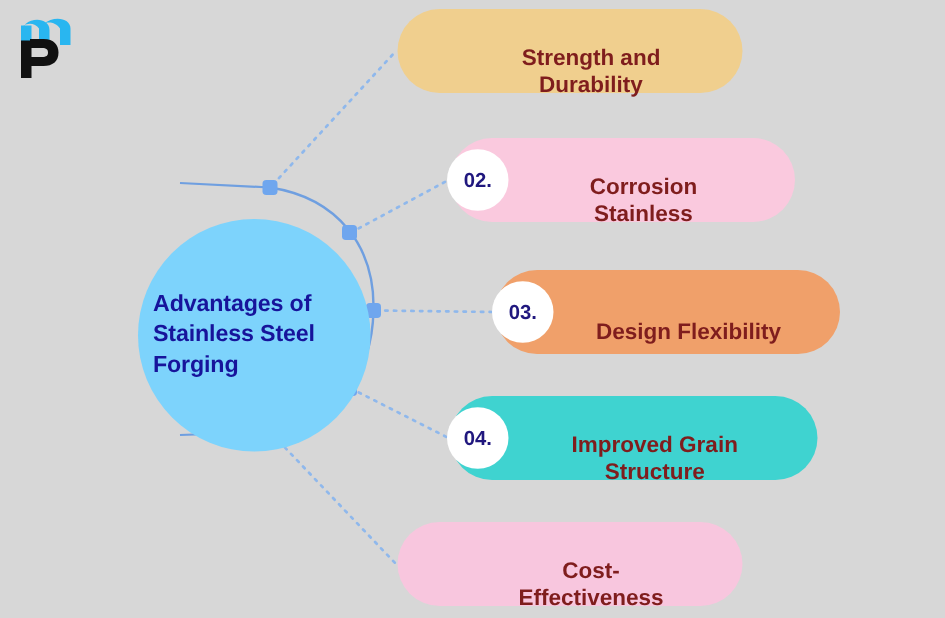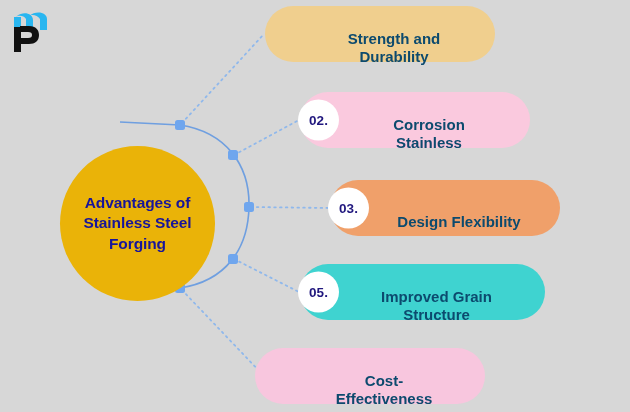--- a/index.html
+++ b/index.html
@@ -35,30 +35,30 @@
     position: absolute;
     left: 0;
     top: 0;
     width: 630px;
     height: 412px;
   }
 
   
   #hub {
     position: absolute;
-    left: 60px;
+    left: 92px;
     top: 146px;
     width: 155px;
     height: 155px;
     border-radius: 50%;
-    background: #eab308;
+    background: #7dd3fc;
     display: flex;
     align-items: center;
     justify-content: center;
-    text-align: center;
+    text-align: left;
   }
   #hub .hub-text {
     color: #17149b;
     font-size: 15.5px;
     font-weight: bold;
     line-height: 1.32;
     letter-spacing: -0.1px;
     padding: 0 10px;
   }
 
@@ -74,21 +74,21 @@
     left: 0;
     top: 0;
     height: 56px;
     border-radius: 28px;
     display: flex;
     align-items: center;
     justify-content: center;
     box-sizing: border-box;
   }
   .pill-label {
-    color: #0c4a6e;
+    color: #7f1d1d;
     font-size: 15px;
     font-weight: bold;
     line-height: 1.22;
     text-align: center;
     padding-left: 42px;
     padding-right: 14px;
     white-space: pre-line;
     margin-top: 28px;
   }
   .num-badge {
@@ -118,21 +118,21 @@
   #item-02 .num-badge { left: -2px; justify-content: center; }
 
   #item-03 { left: 330px; top: 180px; width: 230px; }
   #item-03 .pill { width: 230px; background: #f0a06a; }
   #item-03 .num-badge { left: -2px; }
 
   #item-04 { left: 300px; top: 264px; width: 245px; }
   #item-04 .pill { width: 245px; background: #3fd3d0; }
   #item-04 .num-badge { left: -2px; }
 
-  #item-05 { left: 255px; top: 348px; width: 230px; }
+  #item-05 { left: 265px; top: 348px; width: 230px; }
   #item-05 .pill { width: 230px; background: #f8c6de; }
   #item-05 .num-badge { left: -2px; }
 </style>
 </head>
 <body>
 
 <div id="infographic">
 
   <div id="logo">
     <svg width="48" height="44" viewBox="0 0 48 44">
@@ -197,21 +197,21 @@
       <span>03.</span>
     </div>
   </div>
 
   <div class="item" id="item-04">
     <div class="pill">
       <span class="pill-label">Improved Grain
 Structure</span>
     </div>
     <div class="num-badge">
-      <span>05.</span>
+      <span>04.</span>
     </div>
   </div>
 
   <div class="item" id="item-05">
     <div class="pill">
       <span class="pill-label">Cost-
 Effectiveness</span>
     </div>
   </div>
 

